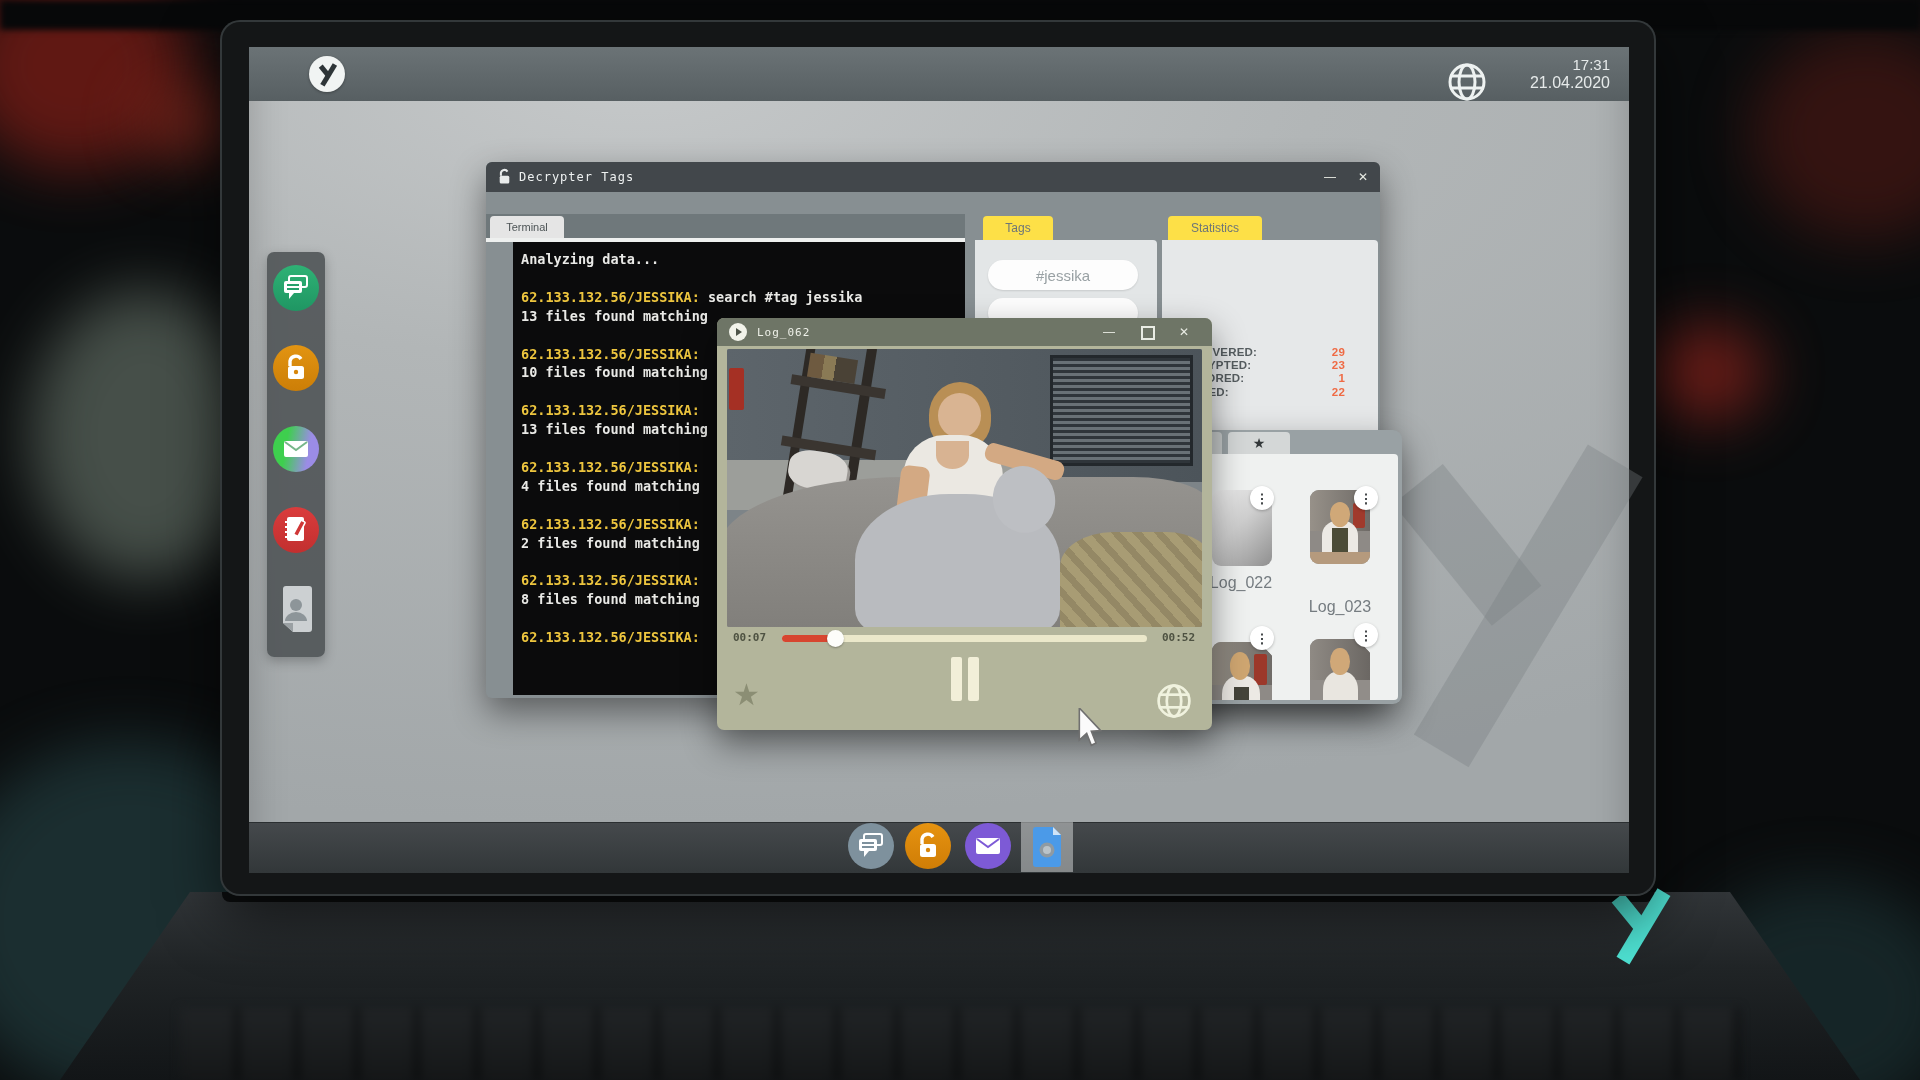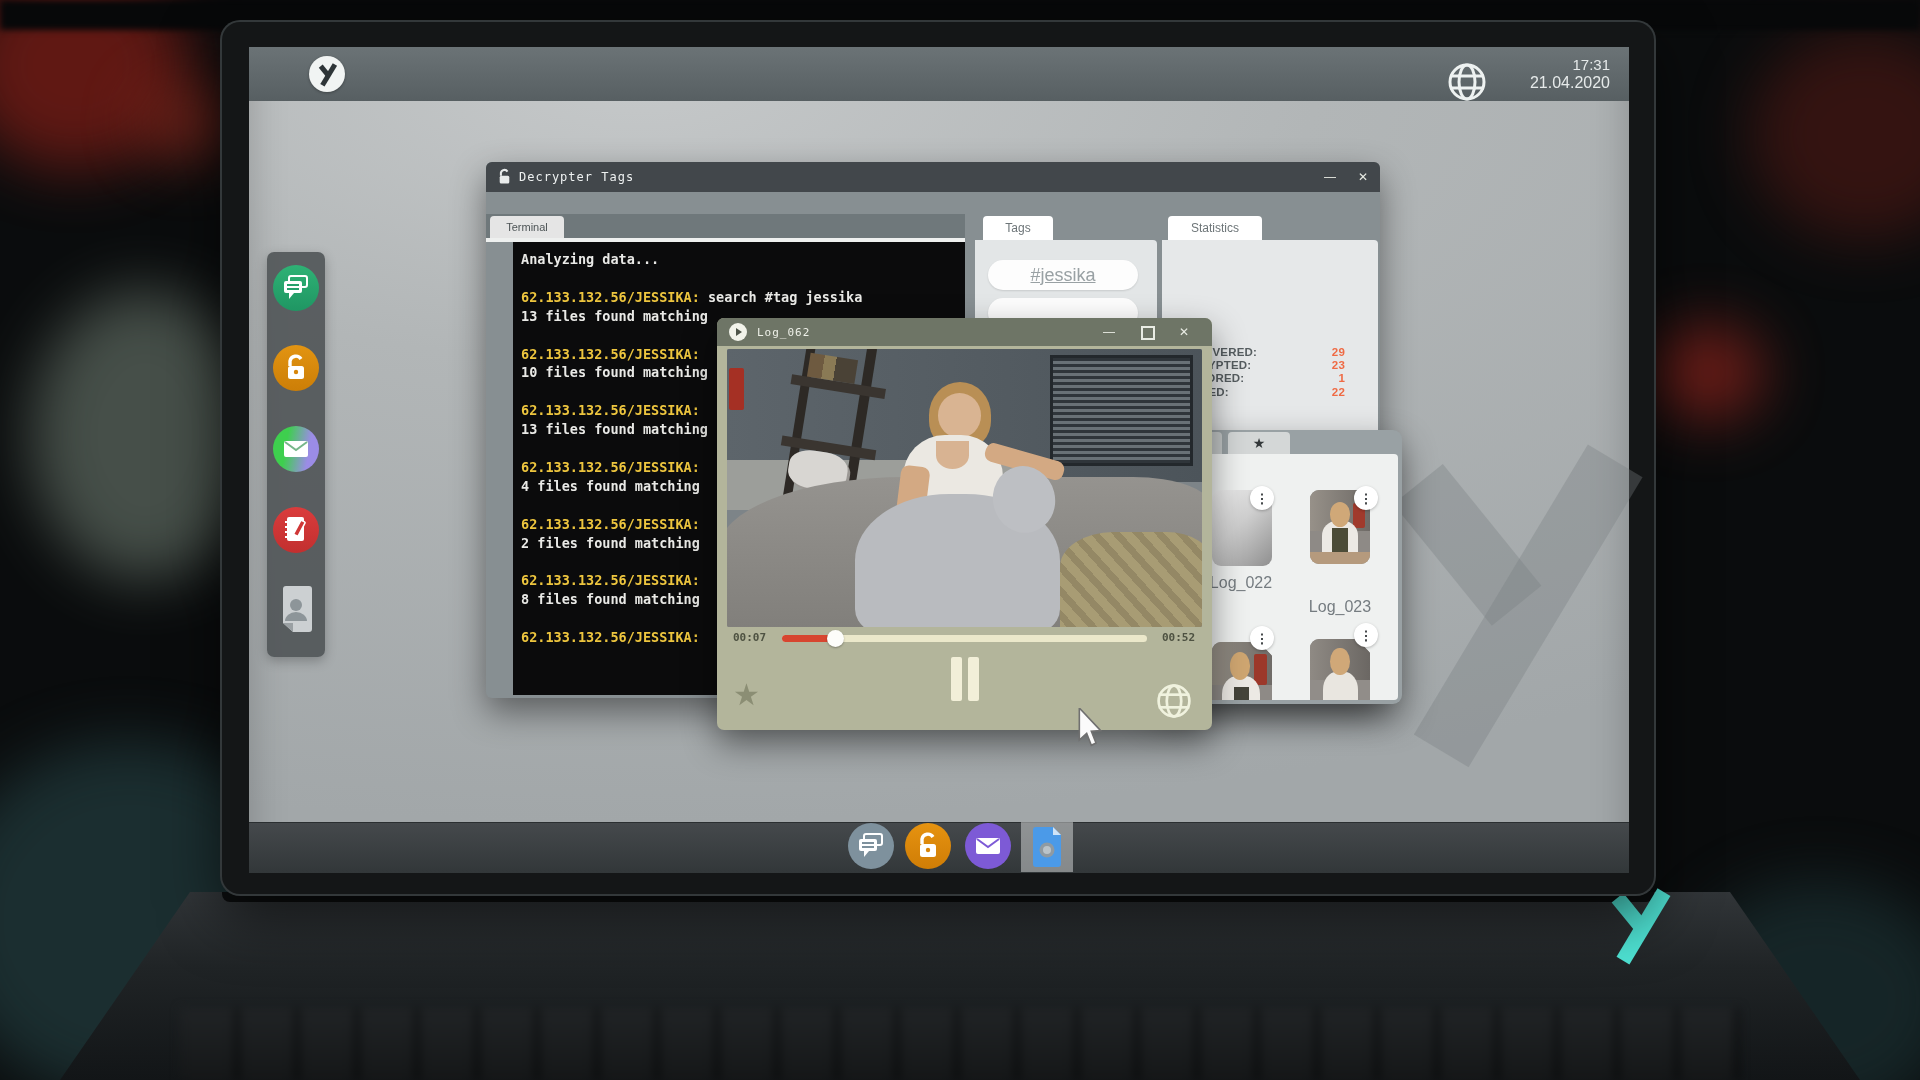--- a/index.html
+++ b/index.html
@@ -14,27 +14,27 @@
   .mono{font-family:"DejaVu Sans Mono",monospace;}
   
   .tl{white-space:pre;font-family:"DejaVu Sans Mono",monospace;font-size:13.5px;line-height:18.9px;font-weight:600;color:#e9e9e6;min-height:18.9px;}
   .tp{color:#edc53e;}
   
   .statrow{display:flex;justify-content:space-between;font-size:11.5px;line-height:13.2px;color:#565d60;letter-spacing:.2px;font-weight:700;}
   .statrow .v{color:#ef6a44;font-weight:700;}
   .idlabel{font-size:11.5px;color:#565d60;font-weight:700;text-align:right;}
   .idvalue{font-size:11.5px;color:#2fbf9c;font-weight:700;}
   
-  .chip{background:#fdfdfd;border-radius:15px;color:#99a1a4;font-size:18px;display:flex;align-items:center;justify-content:center;box-shadow:0 1px 2px rgba(0,0,0,.12);text-decoration:underline;}
+  .chip{background:#fdfdfd;border-radius:15px;color:#99a1a4;font-size:15px;display:flex;align-items:center;justify-content:center;box-shadow:0 1px 2px rgba(0,0,0,.12);}
   
   .kebab{background:#fff;border-radius:50%;width:24px;height:24px;box-shadow:0 1px 3px rgba(0,0,0,.25);display:flex;align-items:center;justify-content:center;color:#3a3e40;font-size:13px;font-weight:700;}
   .thumb{border-radius:9px;overflow:hidden;clip-path:polygon(0 0,78% 0,100% 16%,100% 100%,0 100%);}
   .filelabel{font-size:16px;color:#757c80;text-align:center;}
   .ctrl{color:#e9ece4;font-size:12px;line-height:12px;}
-  .tabface{background:#ffffff;border-radius:4px 4px 0 0;color:#6d7578;font-size:12px;display:flex;align-items:center;justify-content:center;}
+  .tabface{background:#fde047;border-radius:4px 4px 0 0;color:#6d7578;font-size:12px;display:flex;align-items:center;justify-content:center;}
   .scene-wall{position:absolute;left:0;top:0;width:100%;height:48%;background:linear-gradient(90deg,#5d656b,#4c545a);}
   .scene-wall2{position:absolute;left:0;top:40%;width:62%;height:18%;background:#9c9e9a;}
 </style>
 </head>
 <body>
 <div id="stage">
 
   <div class="blob" style="left:-40px;top:-40px;width:230px;height:210px;background:#6f1b15;opacity:.85;"></div>
   <div class="blob" style="left:140px;top:85px;width:95px;height:75px;background:#8c2a1e;opacity:.7;"></div>
   <div class="blob" style="left:30px;top:290px;width:230px;height:290px;background:#556058;opacity:.8;"></div>

